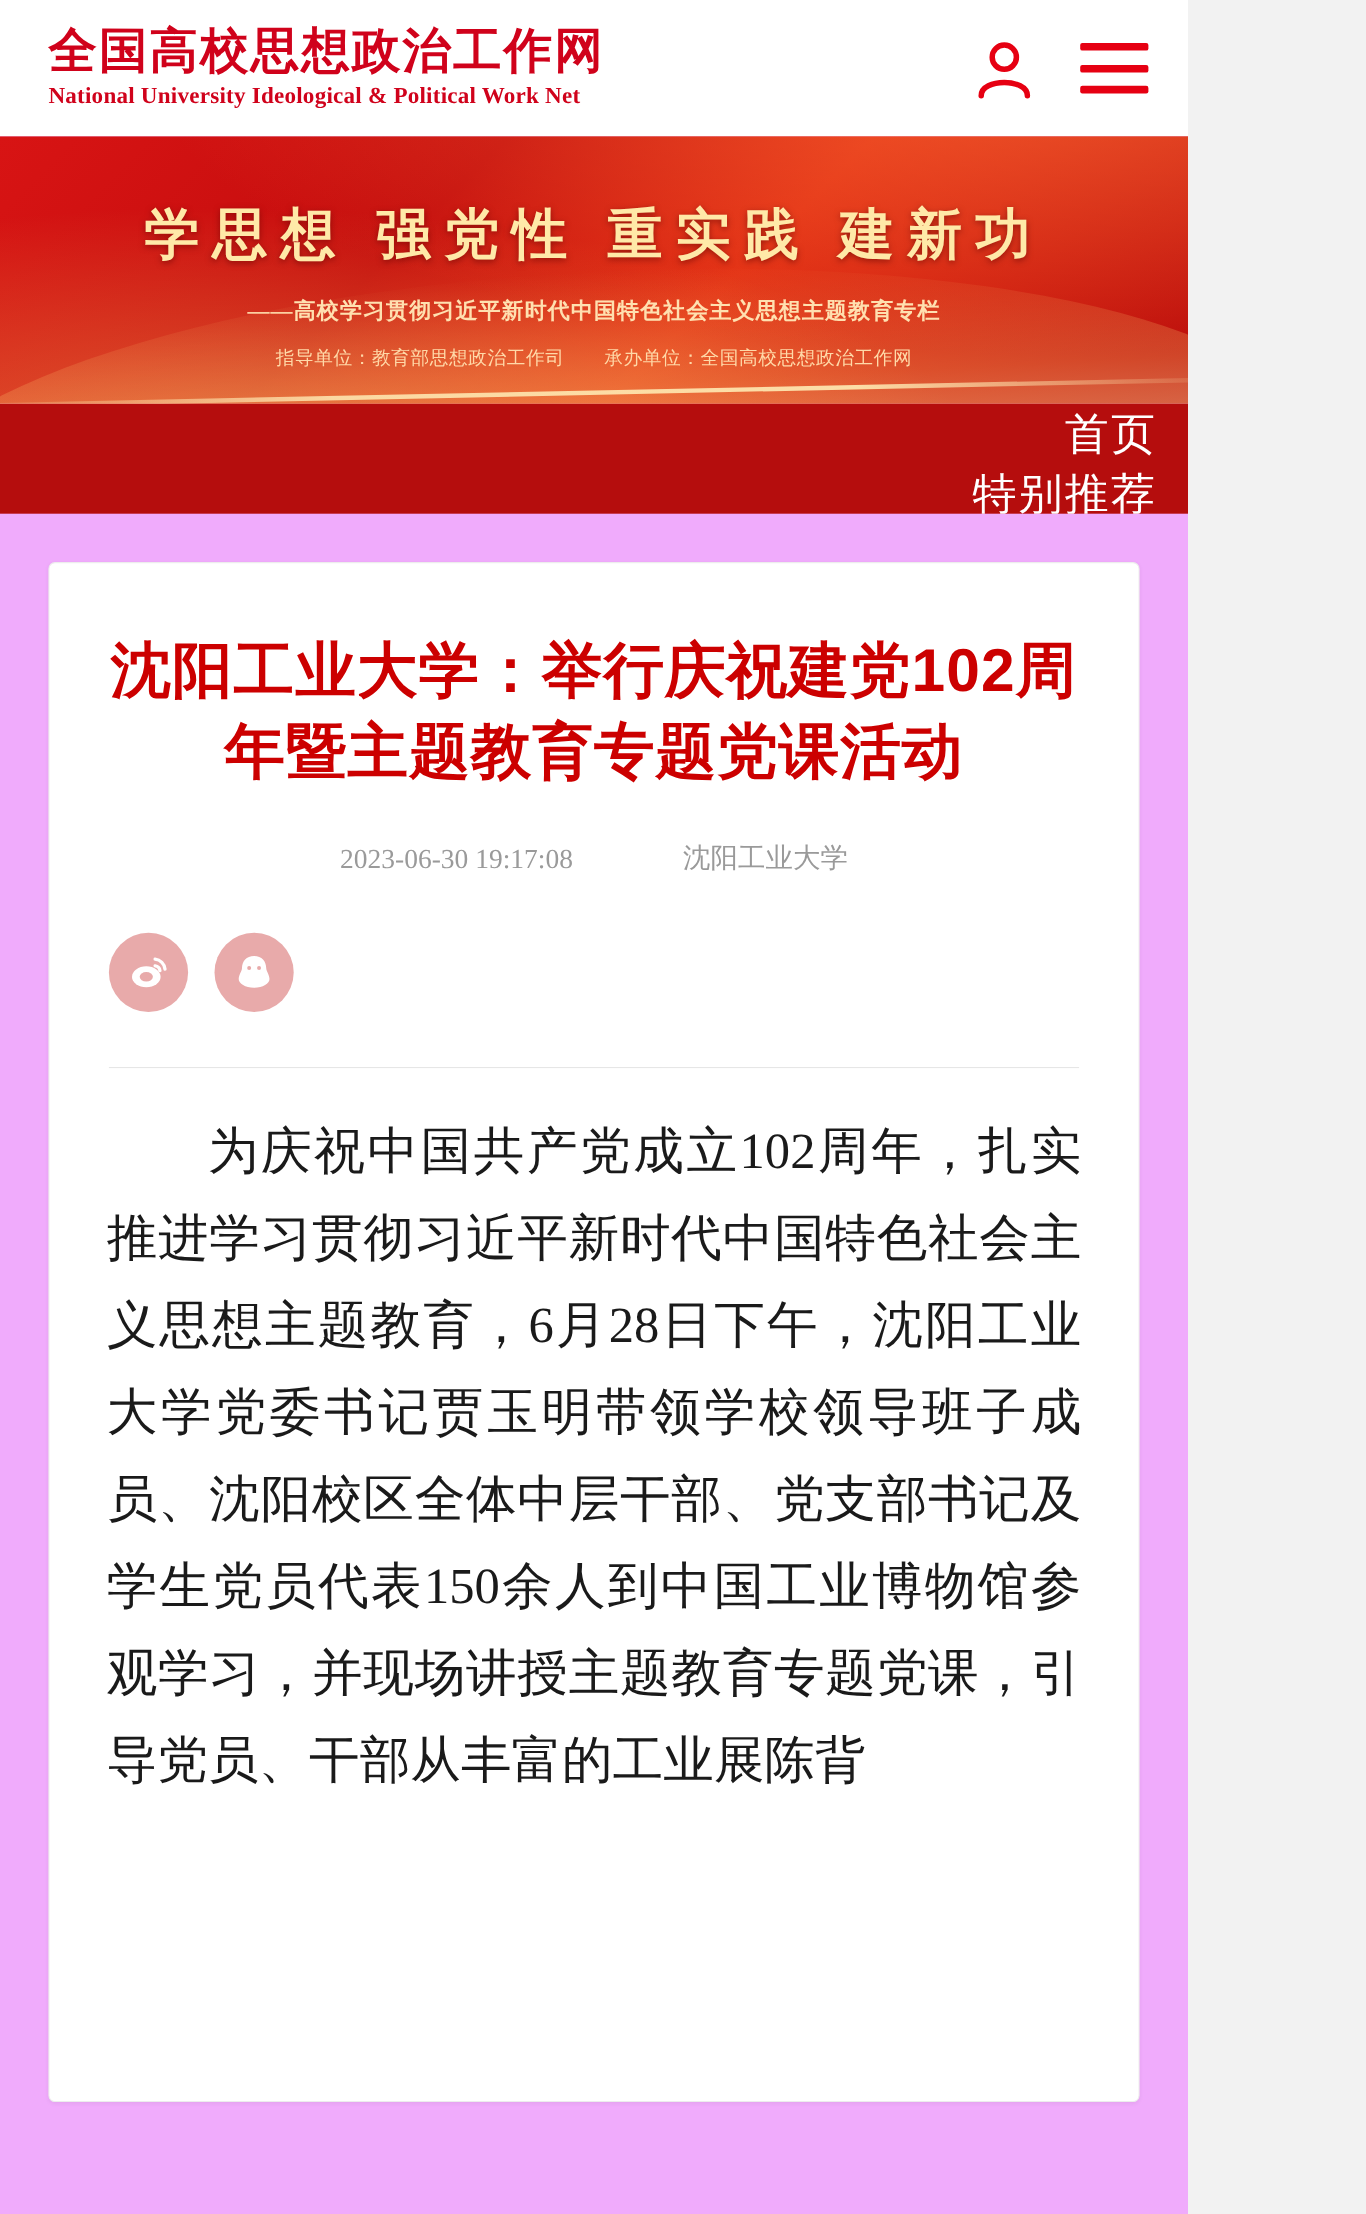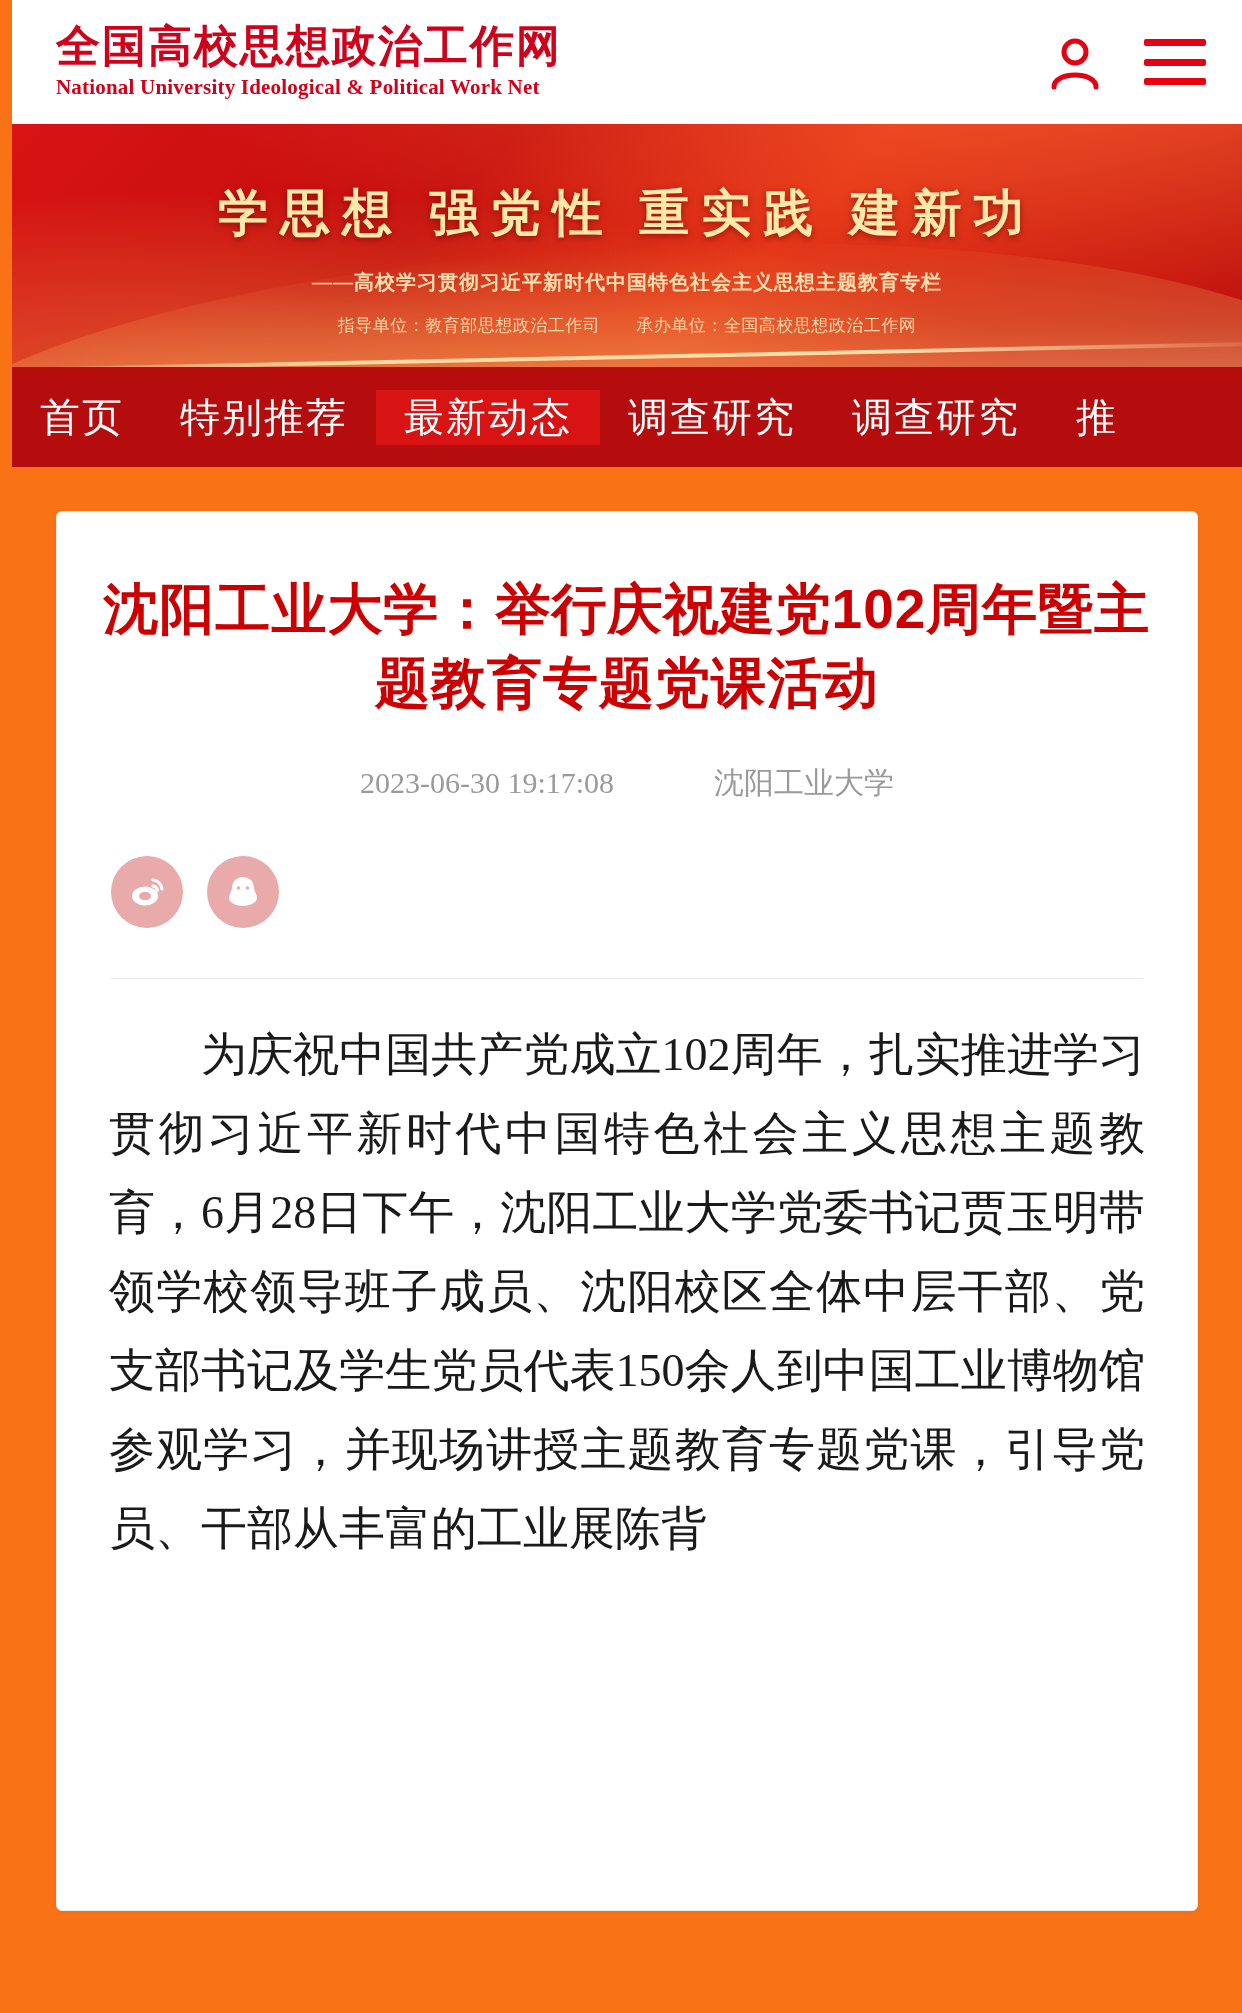--- a/index.html
+++ b/index.html
@@ -5,25 +5,24 @@
   * { box-sizing: border-box; margin: 0; padding: 0; }
   html, body {
     width: 1242px;
     height: 2013px;
     background: #f2f2f2;
     font-family: "Liberation Sans", sans-serif;
     overflow: hidden;
   }
   .page {
     position: relative;
-    width: 1242px;
+    width: 1080px;
     height: 2013px;
-    background: #f97316;
+    background: #f0abfc;
     overflow: hidden;
-    padding-left: 12px;
   }
 
   
   .topbar {
     height: 124px;
     background: #ffffff;
     display: flex;
     align-items: center;
     justify-content: space-between;
     padding: 0 36px 0 44px;
@@ -140,23 +139,24 @@
     color: #ffd9a8;
     letter-spacing: 0.5px;
     white-space: nowrap;
   }
 
   
   .nav {
     height: 100px;
     background: #b50d0d;
     display: flex;
-    align-items: center;
+    align-items: flex-end;
     overflow: hidden;
     white-space: nowrap;
+    flex-direction: column;
   }
   .nav-item {
     display: flex;
     align-items: center;
     justify-content: center;
     padding: 0 28px;
     font-size: 40px;
     color: #ffffff;
     letter-spacing: 2px;
     flex: 0 0 auto;
@@ -182,24 +182,24 @@
     font-weight: bold;
     color: #cc0000;
     line-height: 1.35;
     text-align: center;
     letter-spacing: 1px;
     padding: 0 10px;
   }
   .article-meta {
     margin-top: 42px;
     display: flex;
-    align-items: center;
+    align-items: flex-end;
     justify-content: center;
     gap: 100px;
-    font-size: 30px;
+    font-size: 25px;
     color: #9a9a9a;
     font-family: "Liberation Serif", serif;
   }
   .share-row {
     margin-top: 52px;
     display: flex;
     gap: 24px;
     padding-left: 24px;
   }
   .share-btn {

